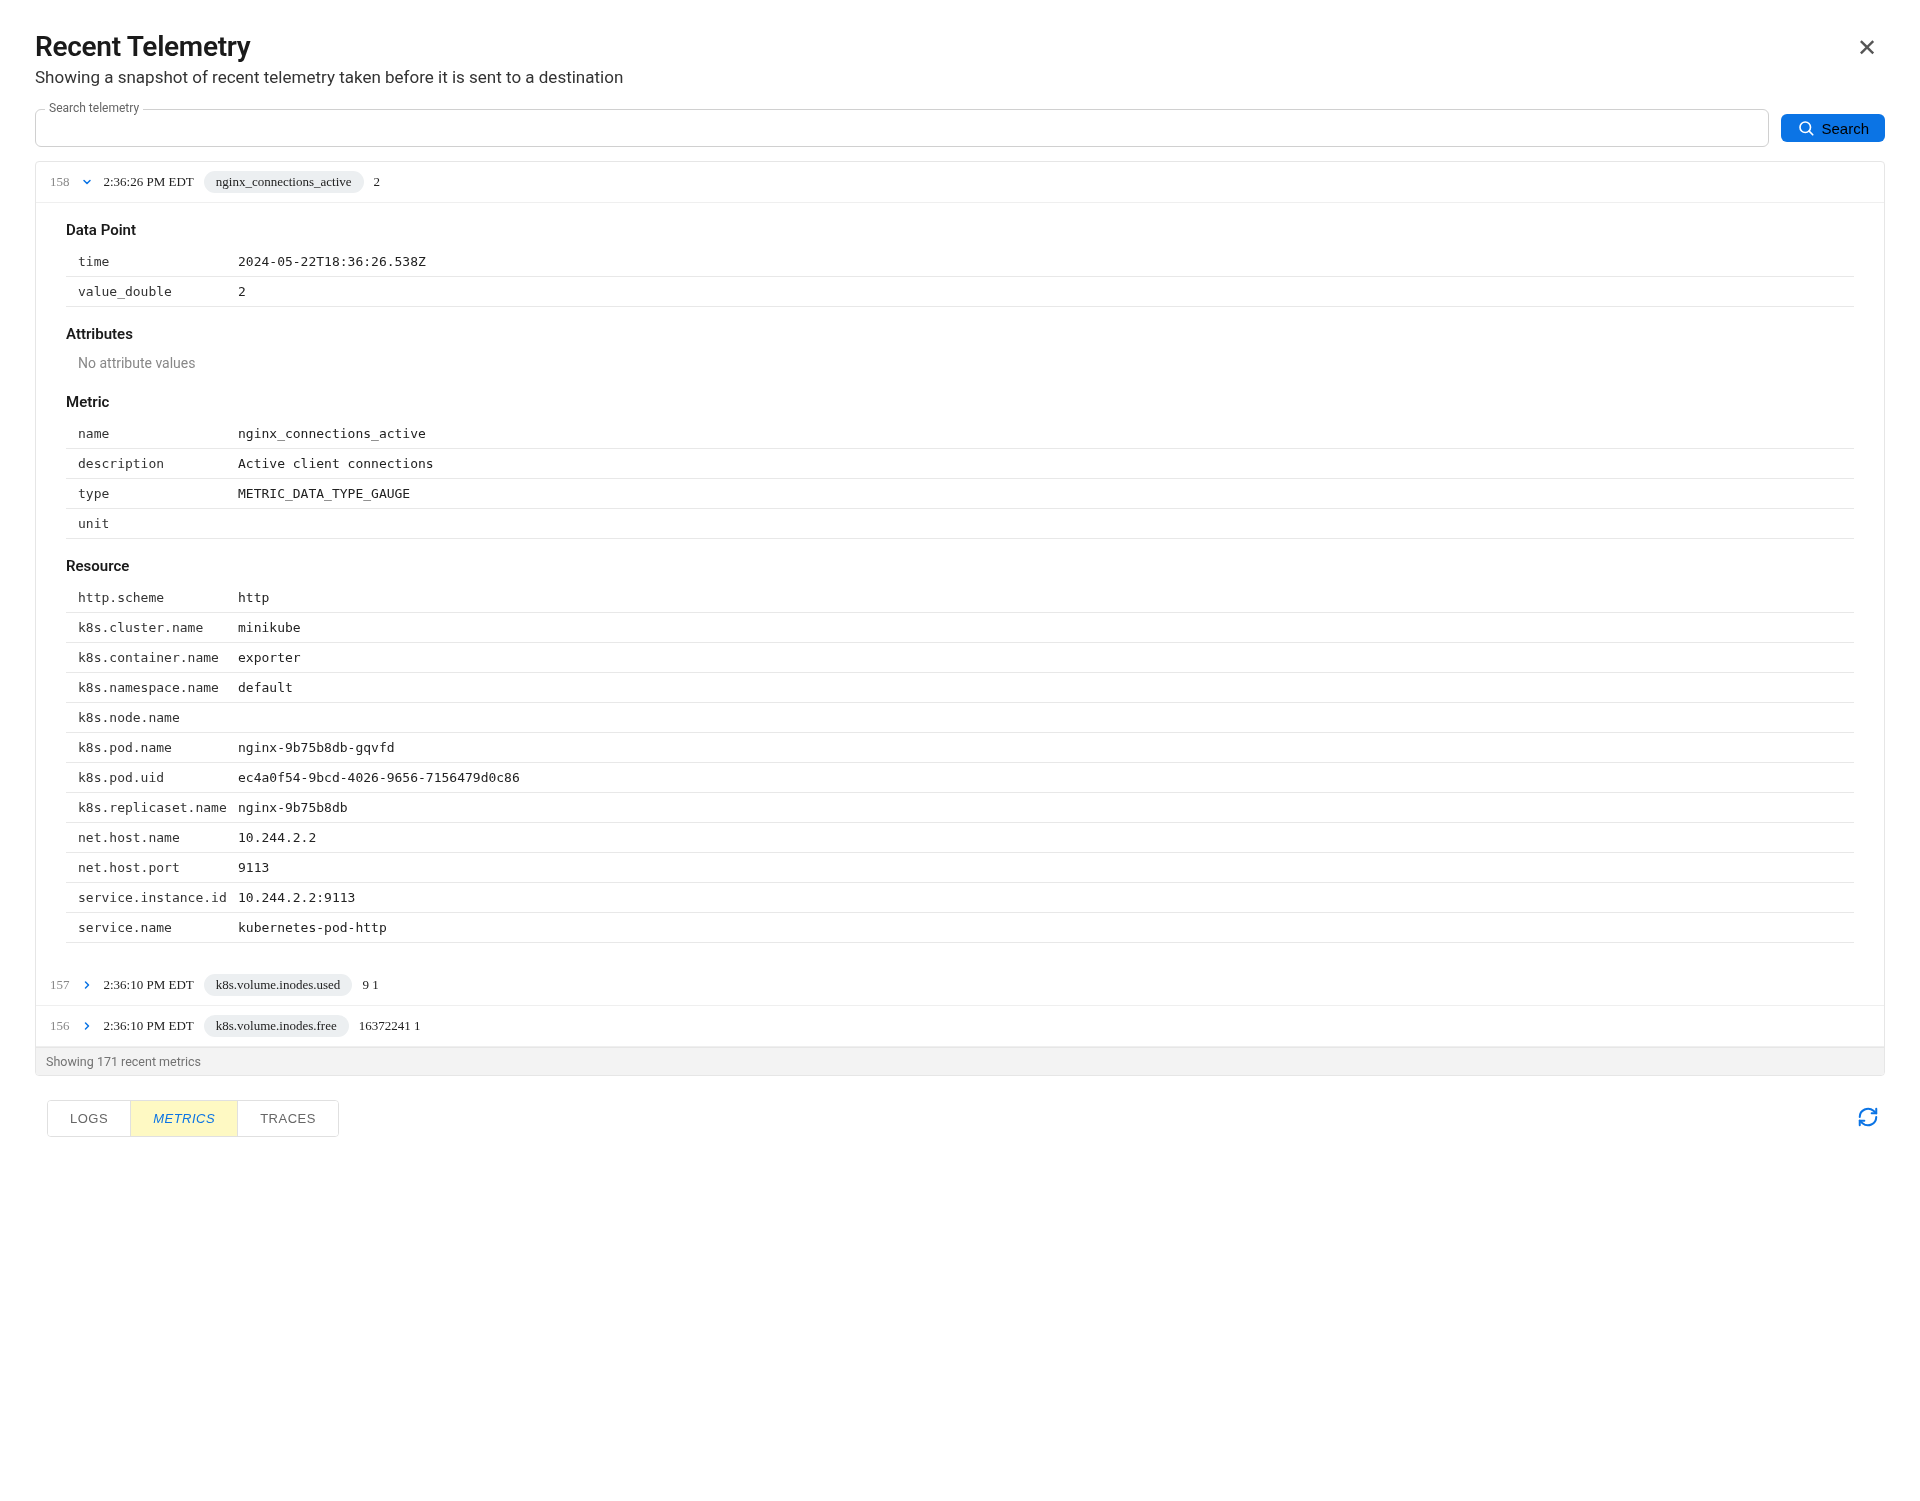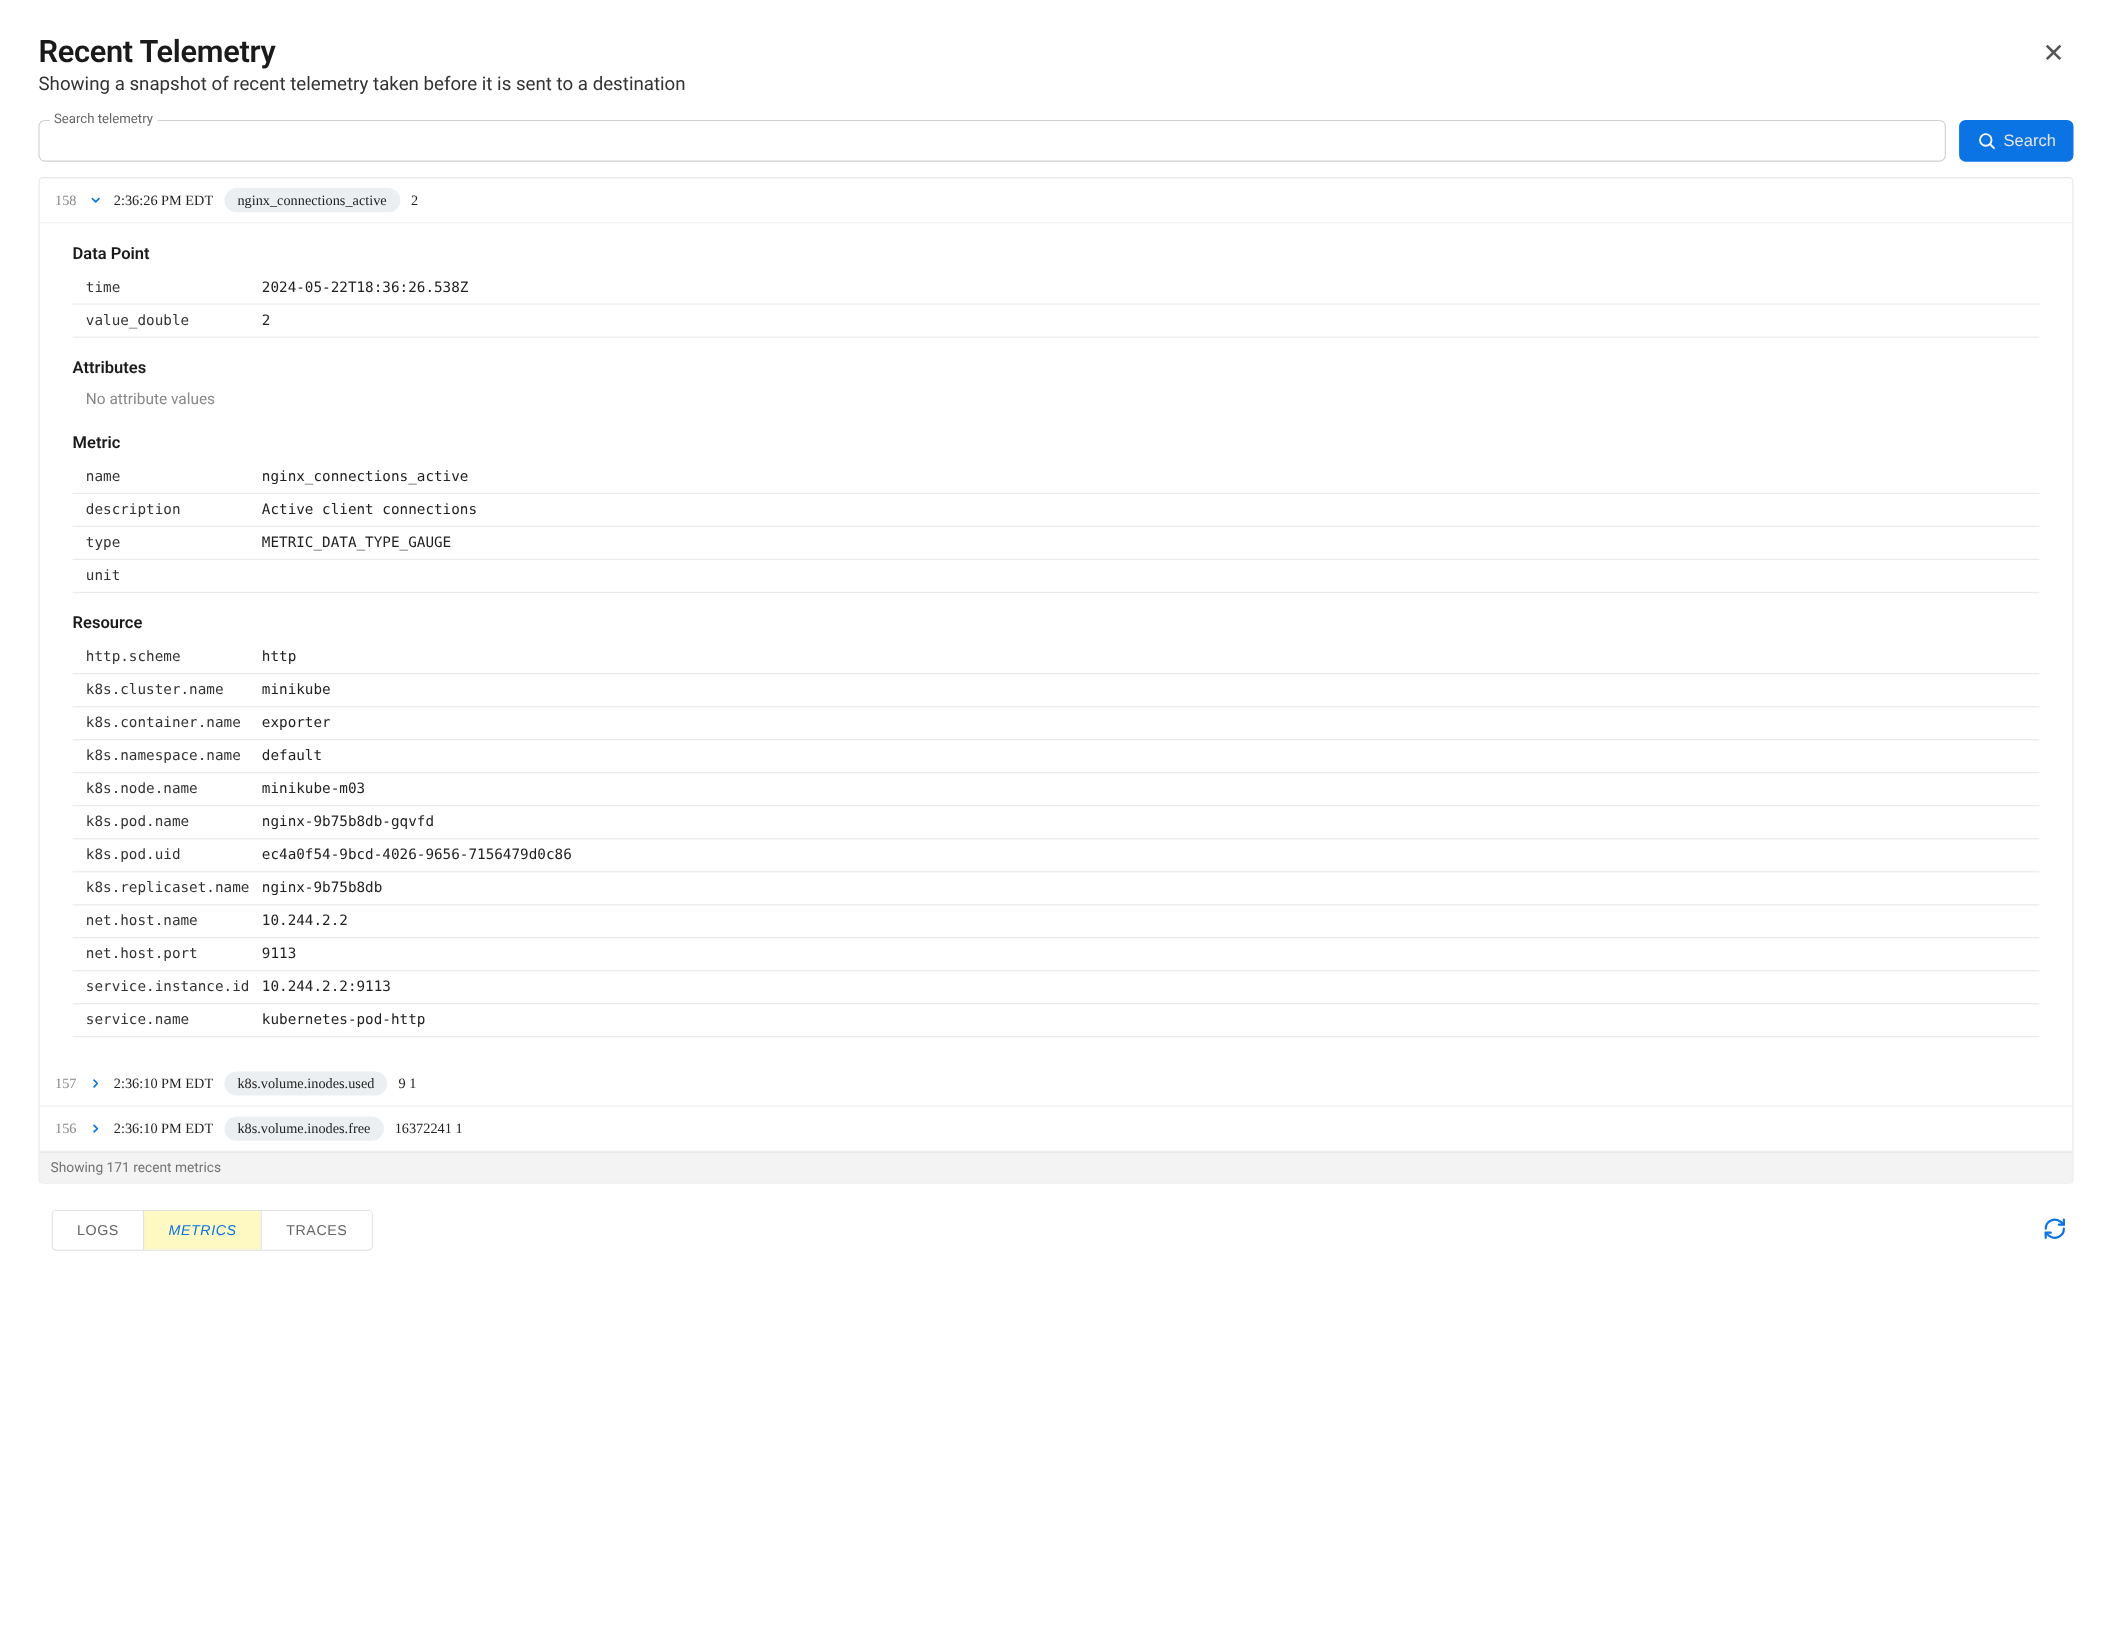--- a/index.html
+++ b/index.html
@@ -18,22 +18,22 @@
   .search-wrap { position: relative; flex: 1; }
   .search-label {
     position: absolute; top: -8px; left: 10px; background: #fff; padding: 0 4px;
     font-size: 12px; color: #666;
   }
   .search-input {
     width: 100%; height: 38px; border: 1px solid #d0d0d0; border-radius: 6px;
     padding: 0 12px; font-size: 14px; outline: none;
   }
   .search-btn {
-    display: flex; align-items: center; gap: 6px; height: 38px; padding: 0 16px;
-    background: #0b74e5; color: #e5e5e5; border: none; border-radius: 6px;
+    display: flex; align-items: center; gap: 6px; height: 28px; padding: 0 16px;
+    background: #0b74e5; color: #000000; border: none; border-radius: 6px;
     font-size: 15px; font-weight: 500; cursor: pointer;
   }
   .search-btn svg { width: 18px; height: 18px; }
   .panel {
     border: 1px solid #e6e6e6; border-radius: 4px; margin-top: 14px; overflow: hidden;
   }
   .entry-header {
     display: flex; align-items: center; gap: 10px; padding: 9px 14px;
     font-family: Liberation Serif, serif;
     font-size: 13px; border-bottom: 1px solid #efefef; text-align: center;
@@ -165,21 +165,20 @@
         <div class="kv-row">
           <div class="kv-key">k8s.container.name</div>
           <div class="kv-val">exporter</div>
         </div>
         <div class="kv-row">
           <div class="kv-key">k8s.namespace.name</div>
           <div class="kv-val">default</div>
         </div>
         <div class="kv-row">
           <div class="kv-key">k8s.node.name</div>
-          <div class="kv-val">minikube-m03</div>
         </div>
         <div class="kv-row">
           <div class="kv-key">k8s.pod.name</div>
           <div class="kv-val">nginx-9b75b8db-gqvfd</div>
         </div>
         <div class="kv-row">
           <div class="kv-key">k8s.pod.uid</div>
           <div class="kv-val">ec4a0f54-9bcd-4026-9656-7156479d0c86</div>
         </div>
         <div class="kv-row">

